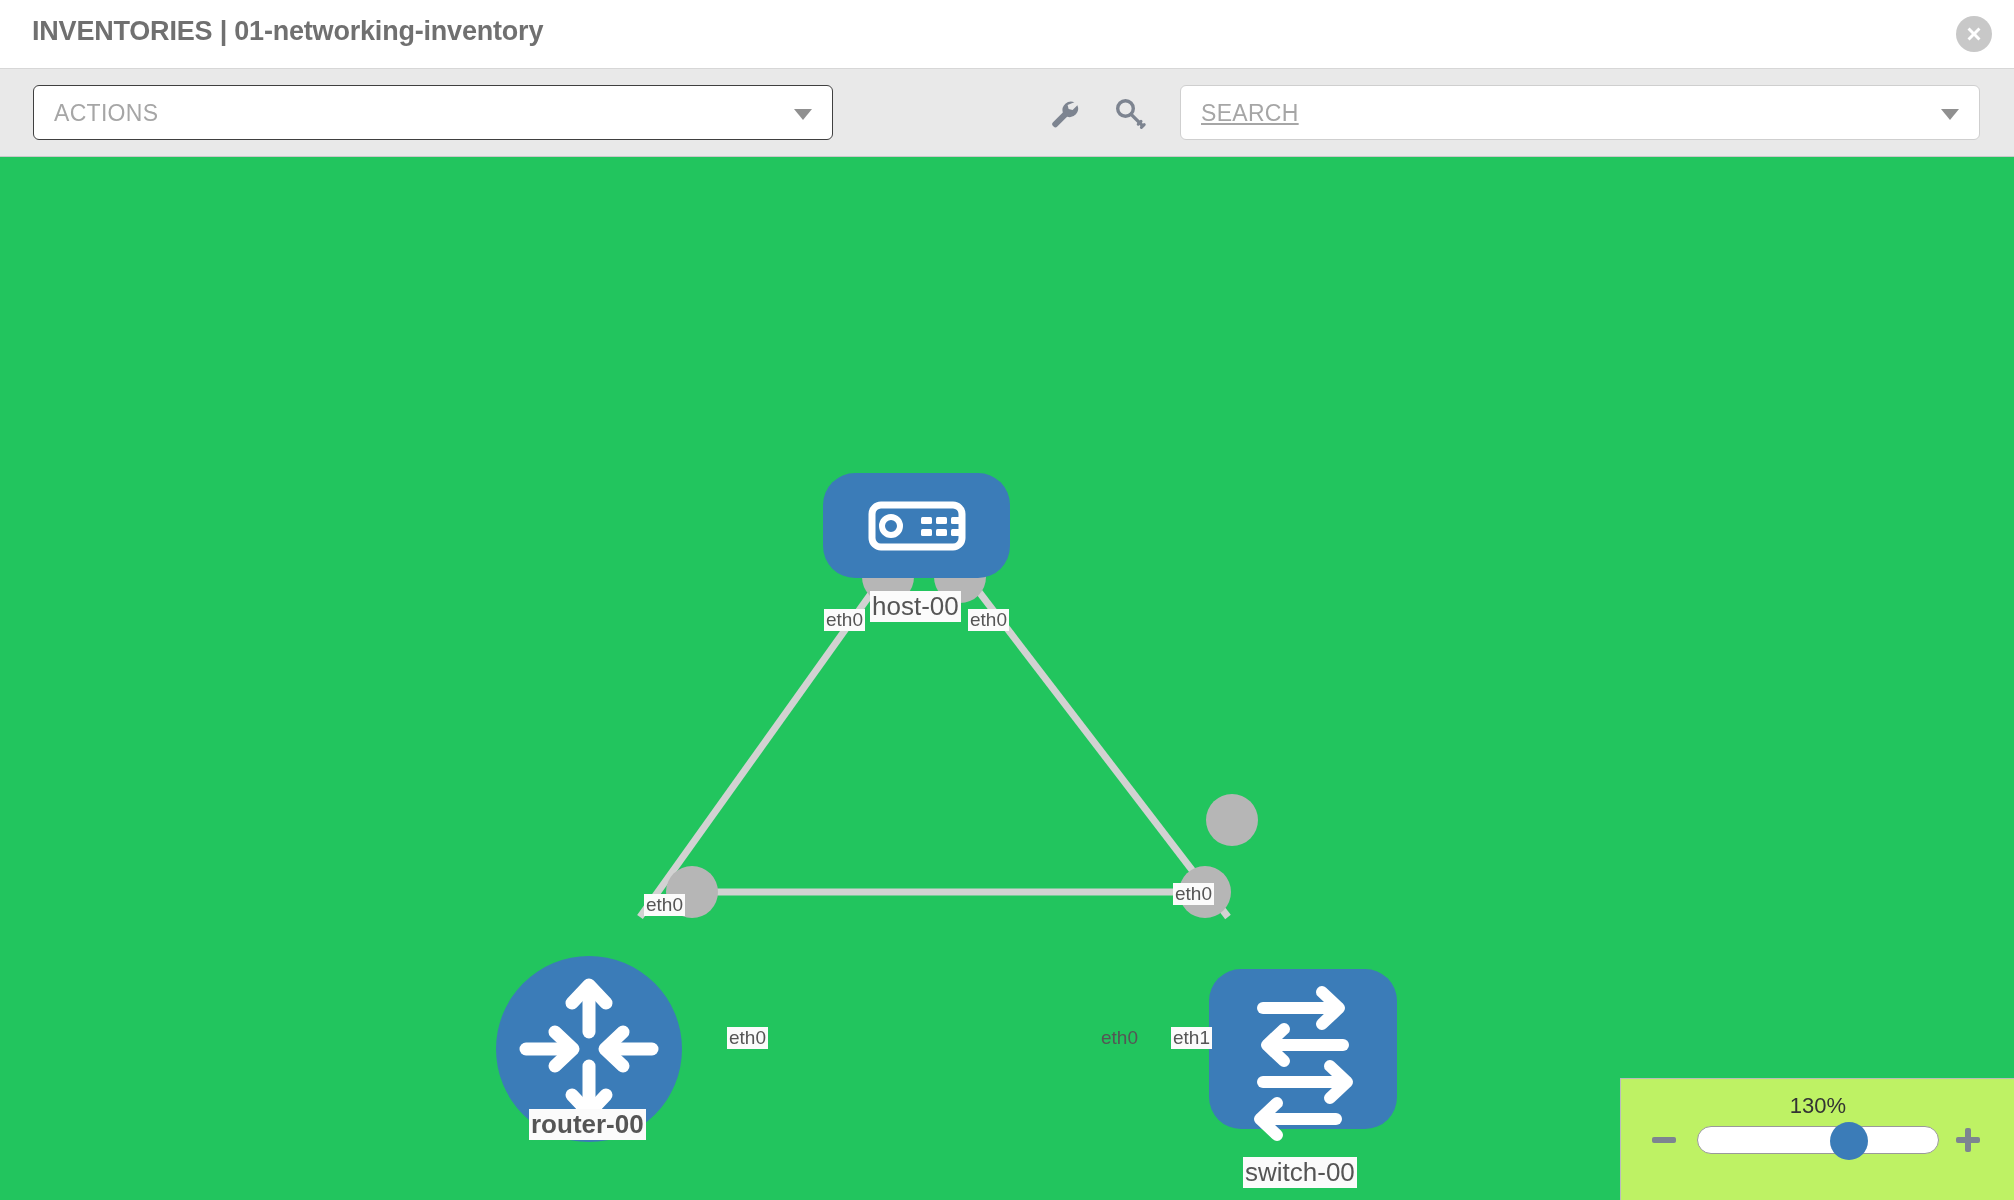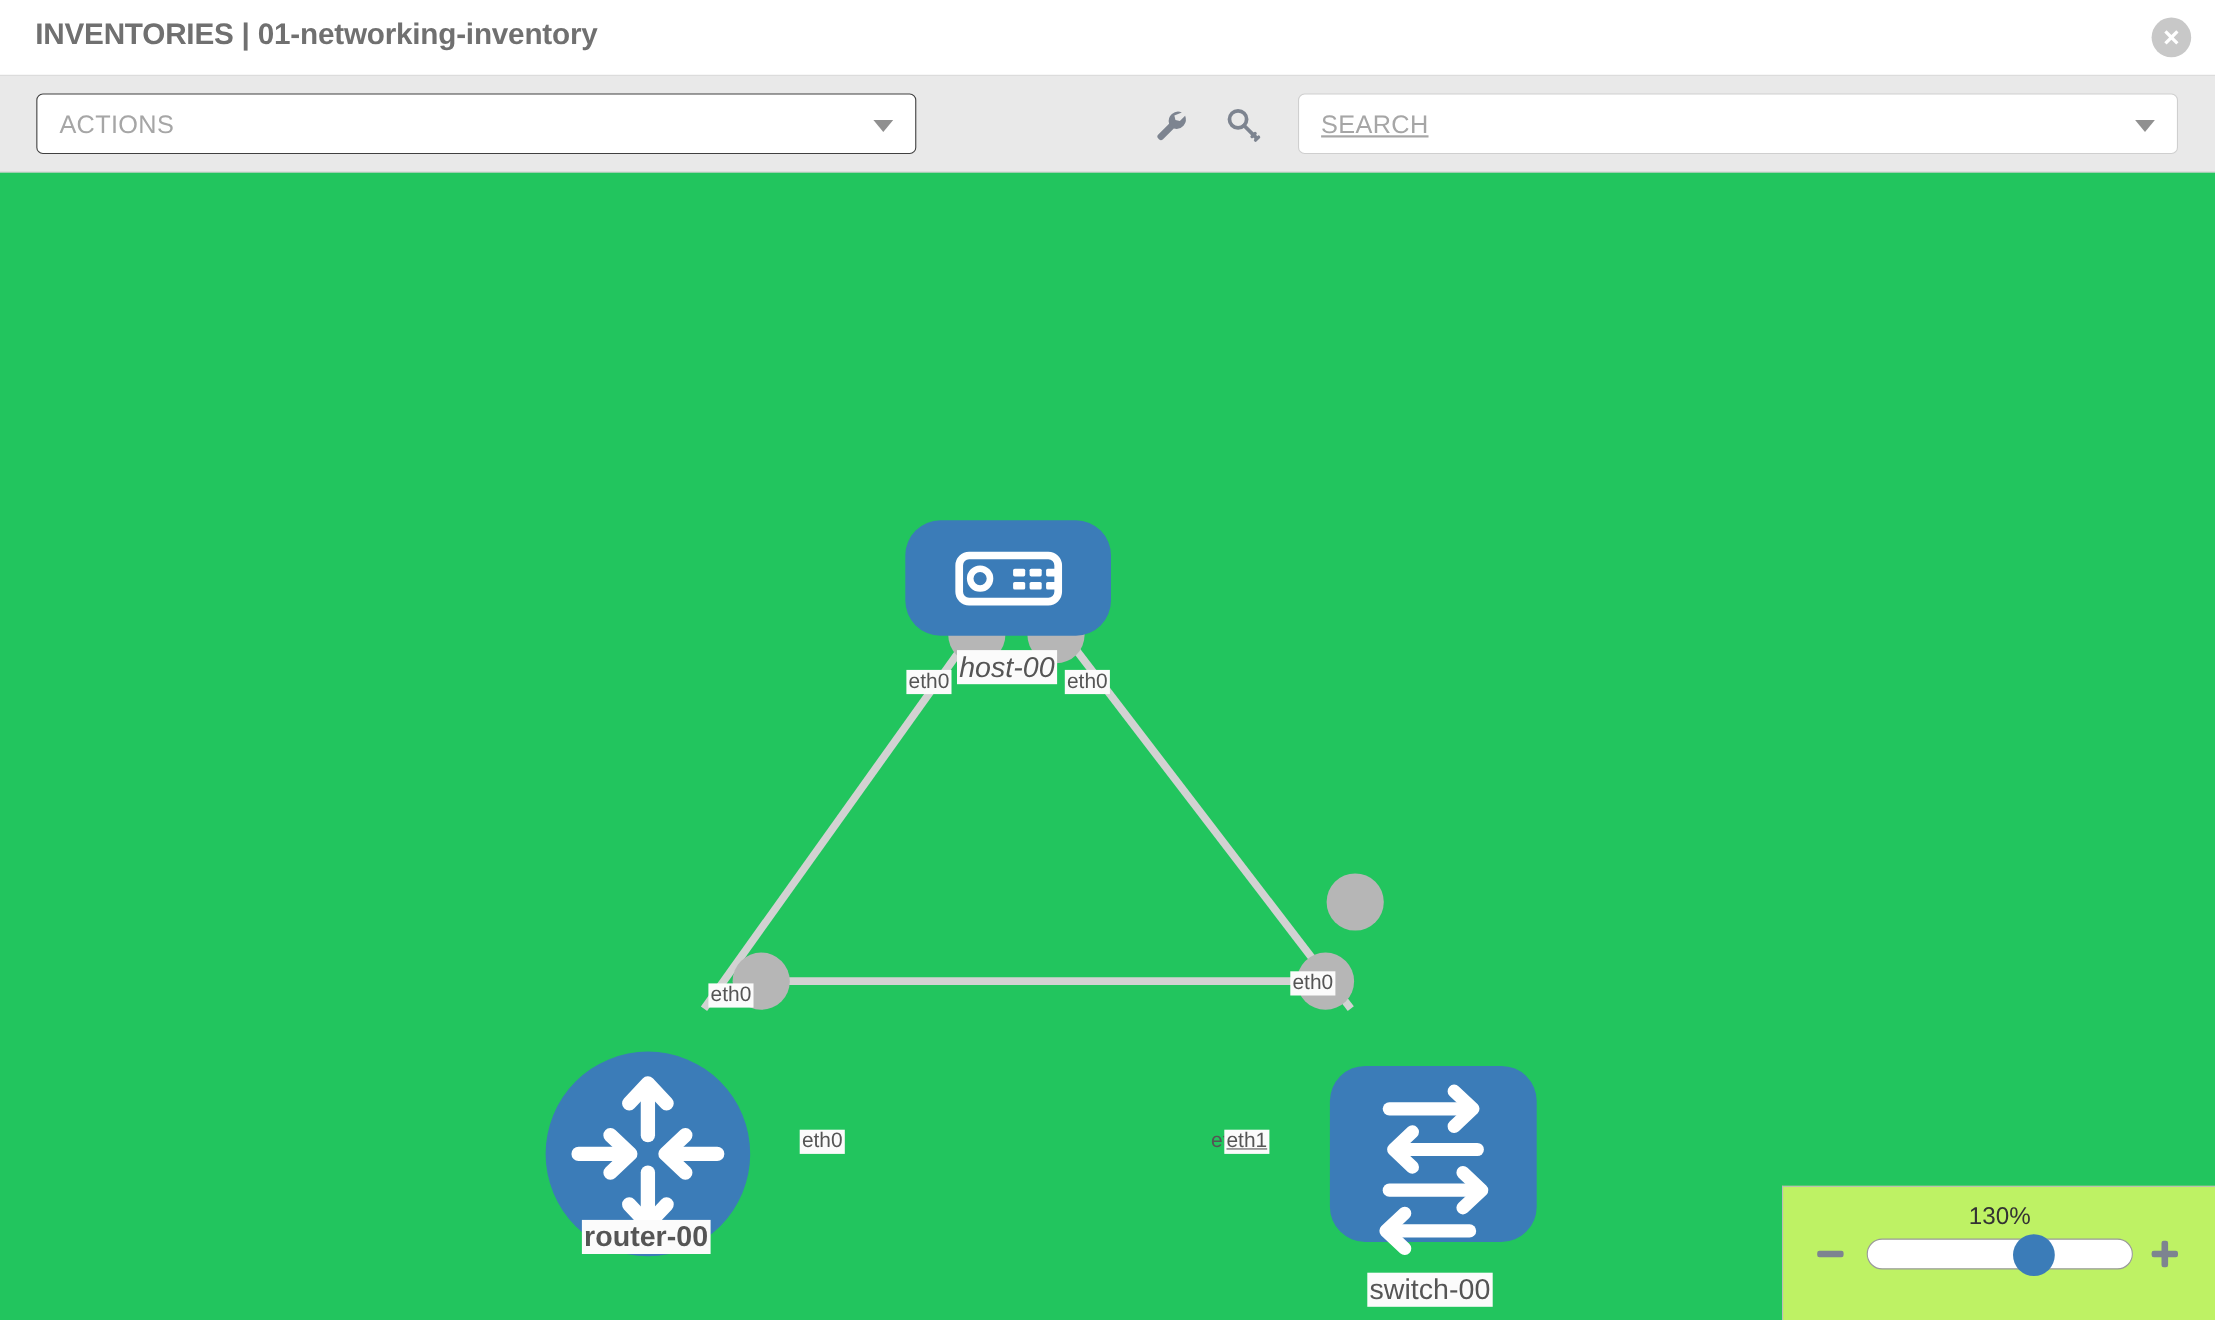--- a/index.html
+++ b/index.html
@@ -247,29 +247,29 @@
           <path d="M1263 925 L1346 925"></path>
           <path d="M1330 909 L1347 925 L1330 941"></path>
 
           <path d="M1336 962 L1261 962"></path>
           <path d="M1277 946 L1260 962 L1277 978"></path>
         </g>
       </g>
     </svg>
 
     <div class="iface-label" style="left:824px; top:452px;">eth0</div>
-    <div class="node-label" style="left:870px; top:434px;font-style:italic;">host-00</div>
+    <div class="node-label" style="left:870px; top:434px;">host-00</div>
     <div class="iface-label" style="left:968px; top:452px;">eth0</div>
 
     <div class="iface-label" style="left:644px; top:737px;">eth0</div>
     <div class="iface-label" style="left:1173px; top:726px;">eth0</div>
 
     <div class="iface-label" style="left:727px; top:870px;">eth0</div>
     <div class="iface-label" style="left:1099px; top:870px; background:transparent;">eth0</div>
-    <div class="iface-label" style="left:1113px; top:870px;text-decoration:underline;">eth1</div>
+    <div class="iface-label" style="left:1171px; top:870px;">eth1</div>
 
     <div class="node-label" style="left:529px; top:952px;font-weight:bold;">router-00</div>
     <div class="node-label" style="left:1243px; top:1000px;">switch-00</div>
   </div>
 
   <div class="zoom-panel">
     <div class="zoom-value">130%</div>
 
     <div class="zoom-minus">
       <svg width="30" height="30" viewBox="0 0 30 30">

